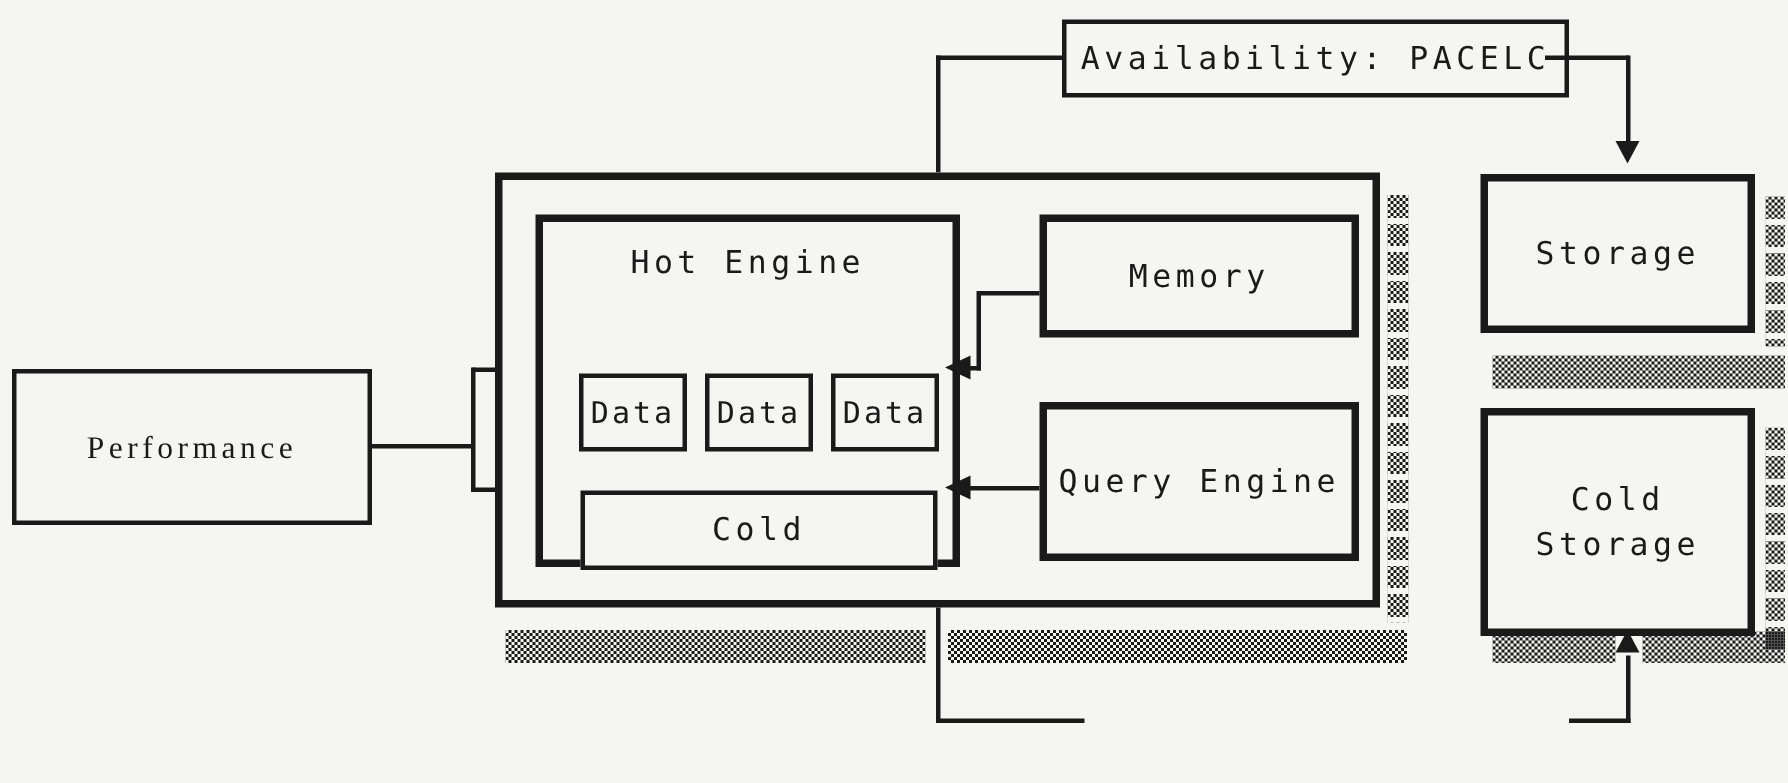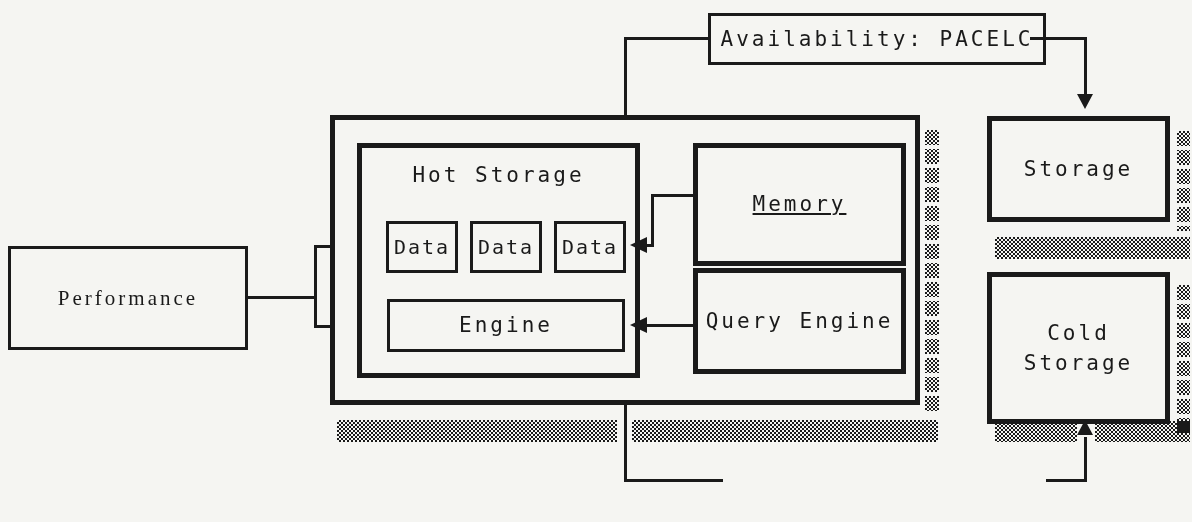--- a/index.html
+++ b/index.html
@@ -31,21 +31,21 @@
     background-image: repeating-conic-gradient(var(--ink) 0% 25%, transparent 25% 50%);
     background-size:4px 4px;
   }
   .shadow.v {
     background-image:
       repeating-linear-gradient(to bottom, transparent 0 15px, var(--bg) 15px 19px),
       repeating-conic-gradient(var(--ink) 0% 25%, transparent 25% 50%);
     background-size:auto, 4px 4px;
   }
   .hot-label { position:absolute; top:12px; left:0; width:100%; text-align:center; }
-  .inner-abs { position:absolute; box-sizing:border-box; }
+  .inner-abs { position:absolute; box-sizing:border-box;margin-top:28px; }
 </style>
 </head>
 <body>
 
 <div id="canvas">
 
   <div class="box thin" style="left:708px; top:13px; width:338px; height:52px;">
     <span>Availability: PACELC</span>
   </div>
 
@@ -62,38 +62,38 @@
   <div class="hline" style="left:248px; top:296px; width:68px;"></div>
   <div class="vline" style="left:314px; top:245px; height:83px;"></div>
   <div class="hline" style="left:315px; top:245px; width:51px;"></div>
   <div class="arr right" style="left:365px; top:239px;"></div>
   <div class="hline" style="left:315px; top:325px; width:51px;"></div>
   <div class="arr right" style="left:365px; top:318px;"></div>
 
   <div class="box plain" style="left:330px; top:115px; width:590px; height:290px;"></div>
 
   <div class="box plain" style="left:357px; top:143px; width:283px; height:235px;">
-    <div class="hot-label">Hot Storage</div>
+    <div class="hot-label">Hot Engine</div>
 
     <div class="box thin small inner-abs" style="left:24px; top:73px; width:72px; height:52px;">
       <span>Data</span>
     </div>
     <div class="box thin small inner-abs" style="left:108px; top:73px; width:72px; height:52px;">
       <span>Data</span>
     </div>
     <div class="box thin small inner-abs" style="left:192px; top:73px; width:72px; height:52px;">
       <span>Data</span>
     </div>
 
     <div class="box thin inner-abs" style="left:25px; top:151px; width:238px; height:53px;">
-      <span>Engine</span>
+      <span>Cold</span>
     </div>
   </div>
 
-  <div class="box" style="left:693px; top:143px; width:213px; height:123px;text-decoration:underline;">
+  <div class="box" style="left:693px; top:143px; width:213px; height:82px;">
     <span>Memory</span>
   </div>
 
   <div class="hline" style="left:652px; top:194px; width:41px;"></div>
   <div class="vline" style="left:651px; top:194px; height:53px;"></div>
   <div class="hline" style="left:646px; top:244px; width:8px;"></div>
   <div class="arr left" style="left:630px; top:237px;"></div>
 
   <div class="box" style="left:693px; top:268px; width:213px; height:106px;">
     <span>Query Engine</span>

